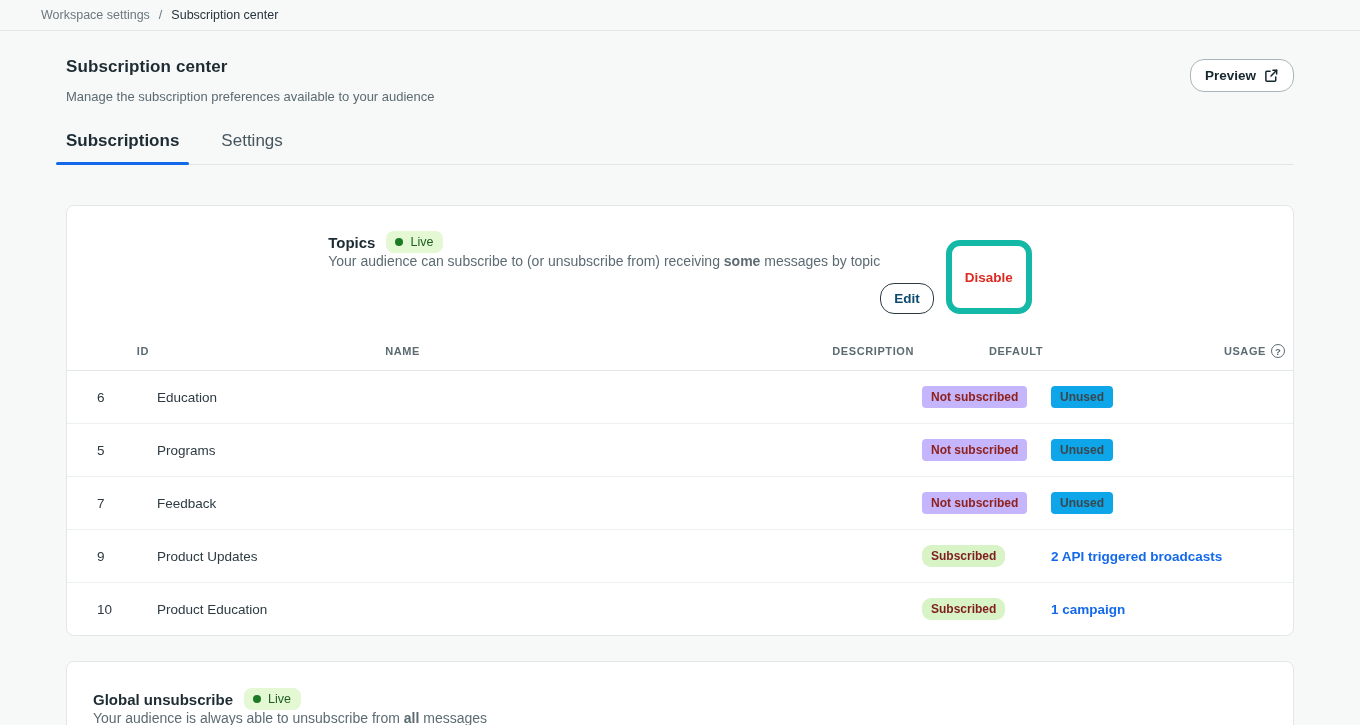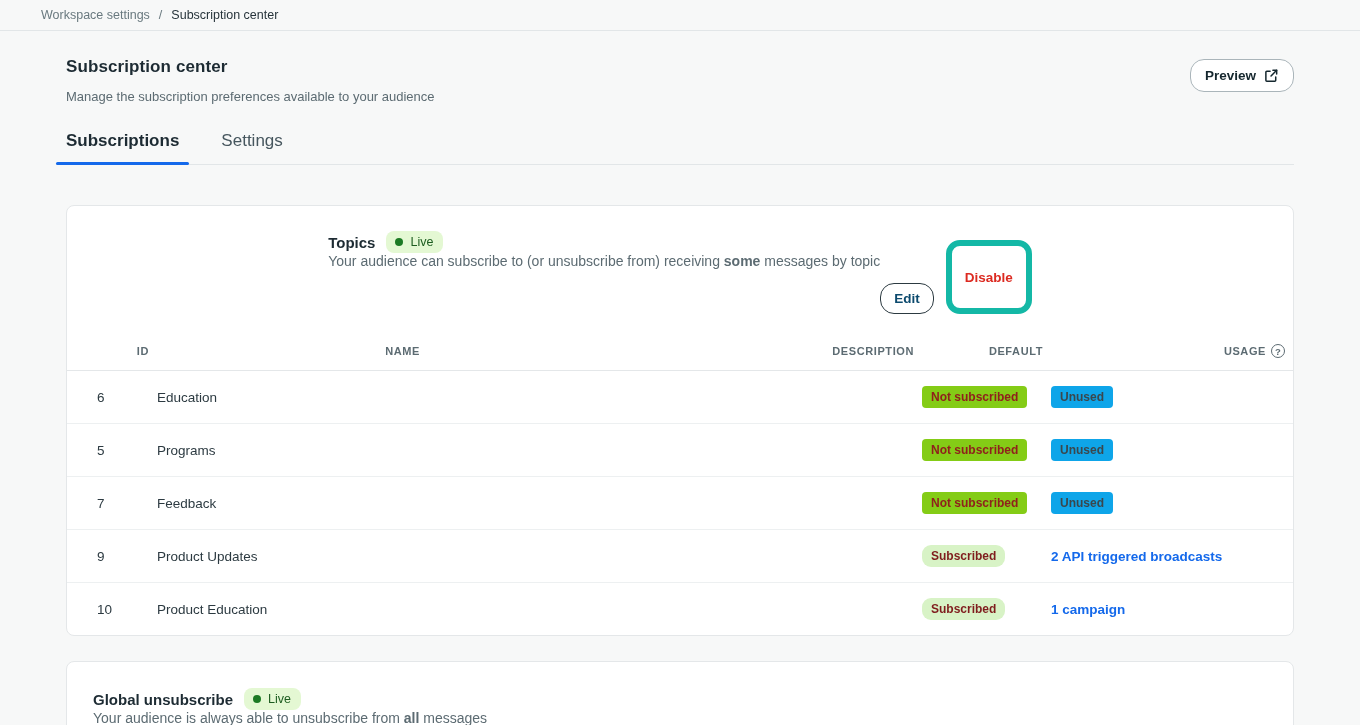--- a/index.html
+++ b/index.html
@@ -193,21 +193,21 @@
   }
 
   .pill {
     display: inline-block;
     padding: 4px 9px;
     border-radius: 4px;
     font-size: 12px;
     font-weight: 700;
     white-space: nowrap;
   }
-  .pill-danger  { background: #84cc16; color: #8f211c; }
+  .pill-danger  { background: #c4b5fd; color: #8f211c; }
   .pill-success { background: #d8f3c6; color: #7f1d1d; border-radius: 9px; }
   .pill-neutral { background: #0ea5e9; color: #3a474d; }
 
   .usage-link {
     color: #1469eb;
     font-size: 13.5px;
     font-weight: 700;
     text-decoration: none;
     cursor: pointer;
   }

